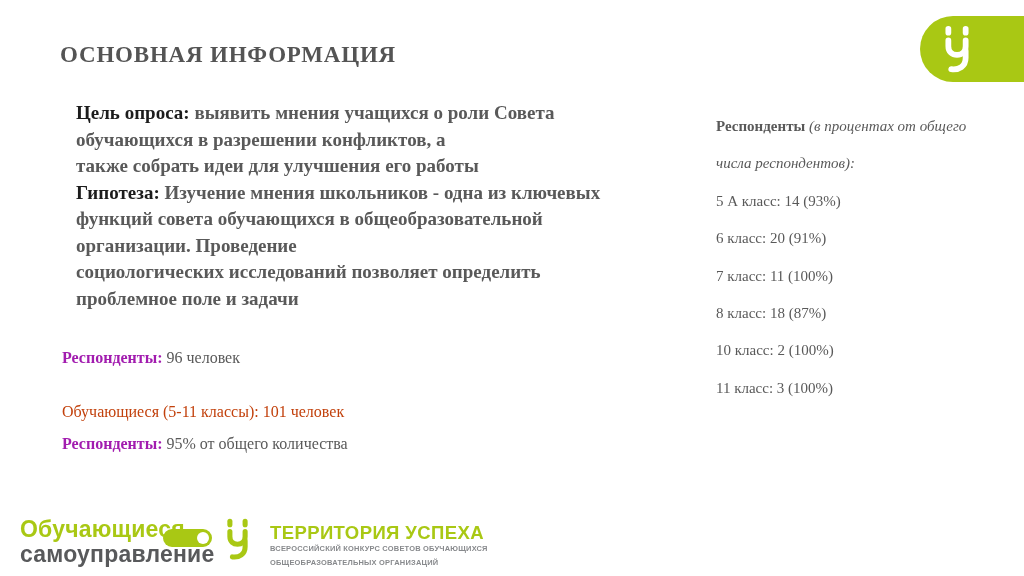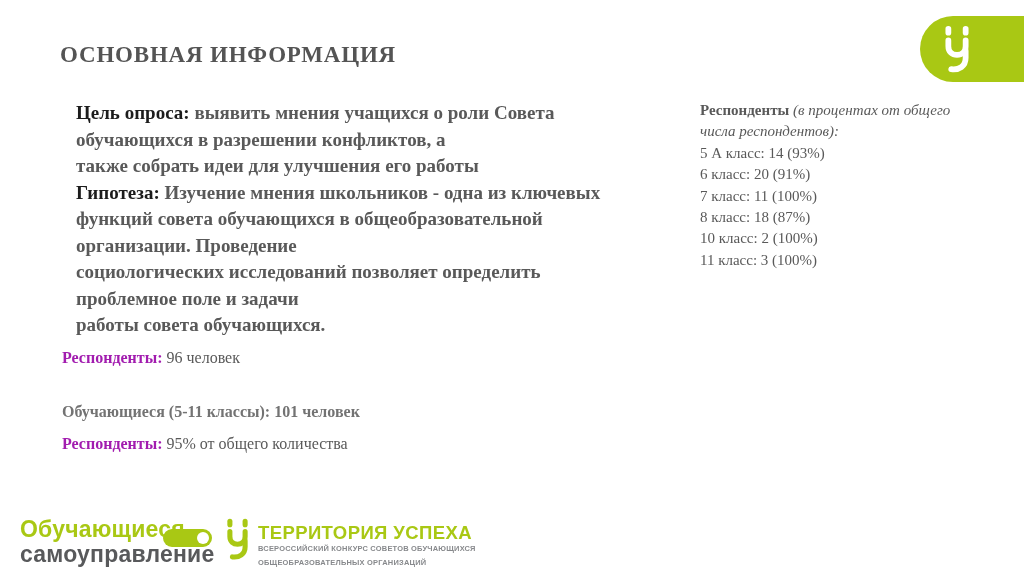--- a/index.html
+++ b/index.html
@@ -29,50 +29,50 @@
   }
   .body-text p{margin:0;}
   .blabel{color:#1c1c1c;}
   
   .resp-panel{
     position:absolute;left:700px;top:100px;width:315px;
     font-size:15px;line-height:21.4px;color:#595959;
   }
   .resp-panel .hdr-bold{font-weight:bold;}
   .resp-panel .hdr-italic{font-style:italic;}
-  .resp-panel div{margin:0;}
+  .resp-panel div{margin:16px;}
   
   .stats{
     position:absolute;left:62px;top:349px;width:560px;
     font-size:16px;color:#595959;
   }
   .stats .stat-line{margin:0 0 14px 0;line-height:18px;}
   .stats .slabel{font-weight:bold;color:#a21caf;}
-  .stats .sbold{font-weight:bold;color:#737373;margin-top:36px;}
+  .stats .sbold{font-weight:normal;color:#c2410c;margin-top:36px;}
   
   .footer{position:absolute;left:0;top:510px;width:1024px;height:66px;
     font-family:"Liberation Sans", sans-serif;}
   .logo1{position:absolute;left:20px;top:7px;}
   .logo1 .l1-green{
     font-size:23px;font-weight:bold;color:#a9c814;line-height:25px;letter-spacing:.2px;
   }
   .logo1 .l1-gray{
     font-size:23px;font-weight:bold;color:#58595b;line-height:25px;letter-spacing:.2px;
   }
   .toggle{
     position:absolute;left:163px;top:19px;width:49px;height:18px;
     background:#a9c814;border-radius:9px;
   }
   .toggle .knob{
     position:absolute;right:3px;top:3px;width:12px;height:12px;
     background:#ffffff;border-radius:50%;
   }
   .logo2{position:absolute;left:222px;top:6px;display:flex;}
   .logo2 .mark{color:#a9c814;margin-top:2px;}
-  .logo2 .l2-text{margin-left:5px;}
+  .logo2 .l2-text{margin-left:17px;}
   .logo2 .l2-title{
     font-size:18.5px;font-weight:bold;color:#a9c814;letter-spacing:.4px;
     line-height:20px;margin-top:7px;white-space:nowrap;
   }
   .logo2 .l2-sub{
     font-size:10.5px;font-weight:bold;color:#87898c;letter-spacing:.3px;line-height:13px;
     transform:scale(0.71);transform-origin:0 0;white-space:nowrap;margin-top:1px;
   }
 </style>
 </head>
@@ -97,21 +97,20 @@
     <p><span class="blabel">Цель опроса:</span>
       <span>выявить мнения учащихся о роли Совета</span></p>
     <p>обучающихся в разрешении конфликтов, а</p>
     <p>также собрать идеи для улучшения его работы</p>
     <p><span class="blabel">Гипотеза:</span>
       <span>Изучение мнения школьников - одна из ключевых</span></p>
     <p>функций совета обучающихся в общеобразовательной</p>
     <p>организации. Проведение</p>
     <p>социологических исследований позволяет определить</p>
     <p>проблемное поле и задачи</p>
-    <p>работы совета обучающихся.</p>
   </div>
 
   <div class="resp-panel">
     <div><span class="hdr-bold">Респонденты</span>
       <span class="hdr-italic">(в процентах от общего</span></div>
     <div class="hdr-italic">числа респондентов):</div>
     <div>5 А класс: 14 (93%)</div>
     <div>6 класс: 20 (91%)</div>
     <div>7 класс: 11 (100%)</div>
     <div>8 класс: 18 (87%)</div>

